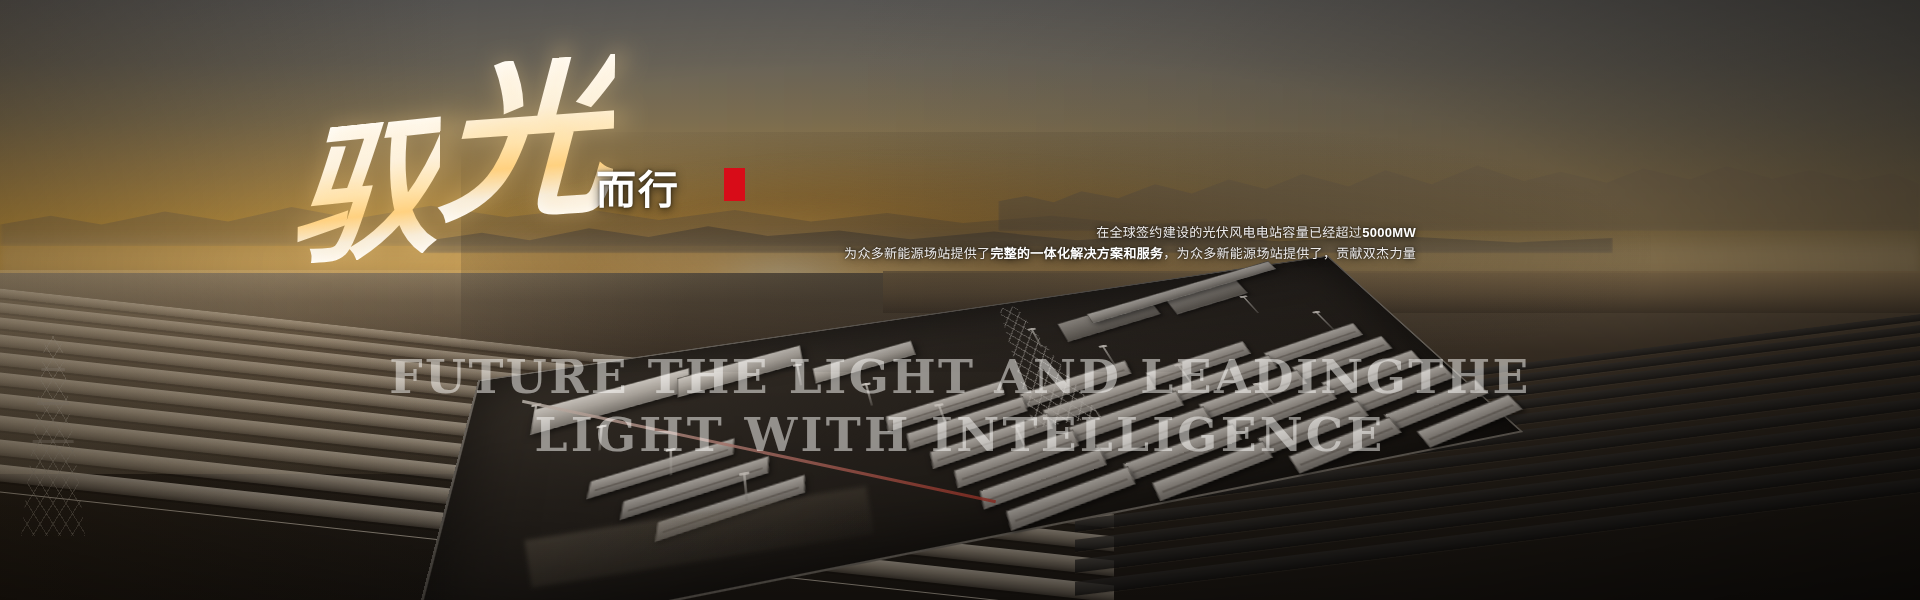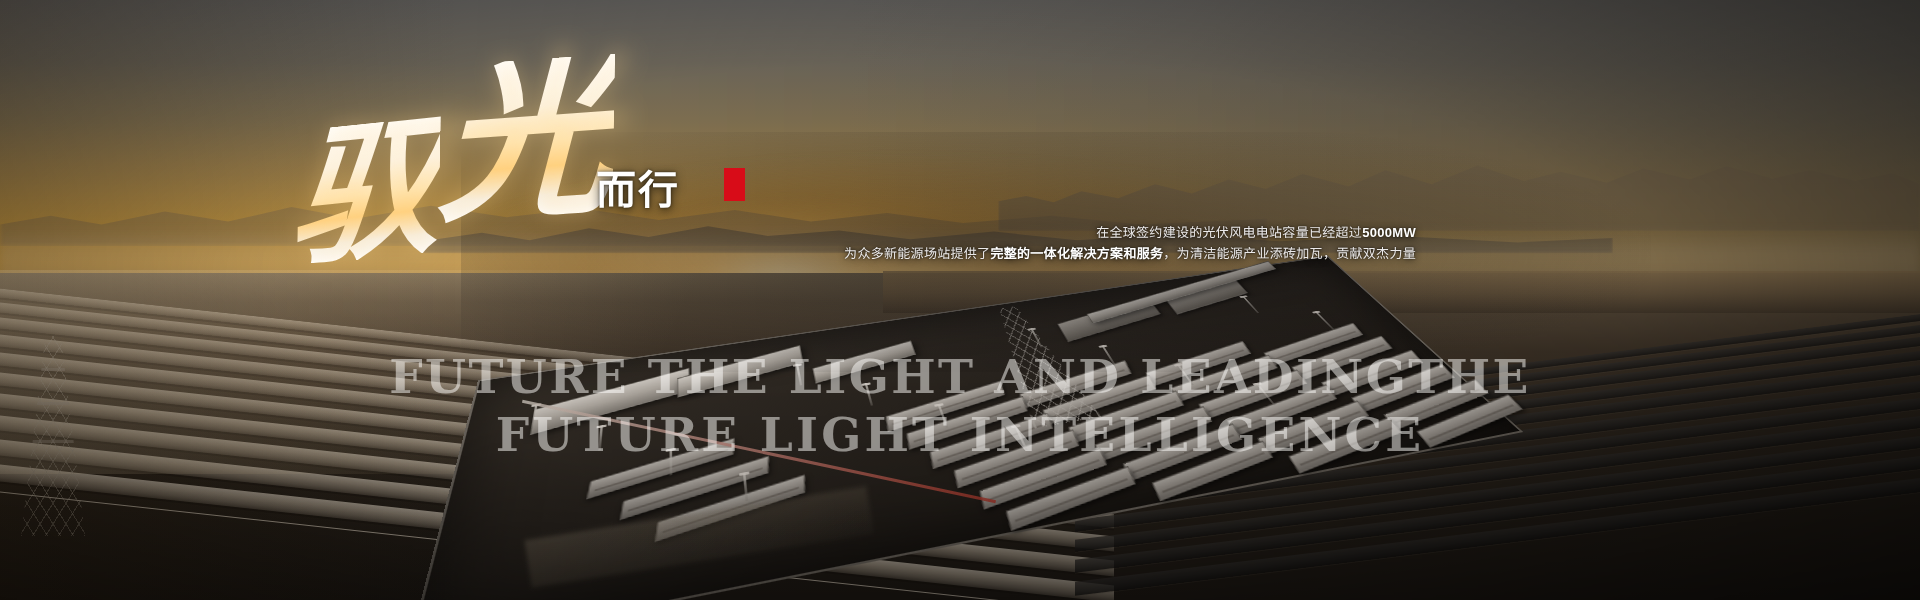--- a/index.html
+++ b/index.html
@@ -453,22 +453,22 @@
       <span>而行</span>
       <span class="gap"></span>
       <span class="redmark"></span>
     </div>
 
     <div class="subline first">
       <span>在全球签约建设的光伏风电电站容量已经超过</span><b>5000MW</b><span></span>
     </div>
 
     <div class="subline">
-      <span>为众多新能源场站提供了</span><b>完整的一体化解决方案和服务</b><span>，为清洁能源产业添砖加瓦，贡献双杰力量</span>
+      <span>为众多新能源场站提供了</span><b>完整的一体化解决方案和服务</b><span>，为众多新能源场站提供了，贡献双杰力量</span>
     </div>
   </div>
 
   <div class="english">
     <div class="l1">FUTURE THE LIGHT AND LEADINGTHE</div>
-    <div class="l2">FUTURE LIGHT INTELLIGENCE</div>
+    <div class="l2">LIGHT WITH INTELLIGENCE</div>
   </div>
 
 </div>
 
 </body></html>

